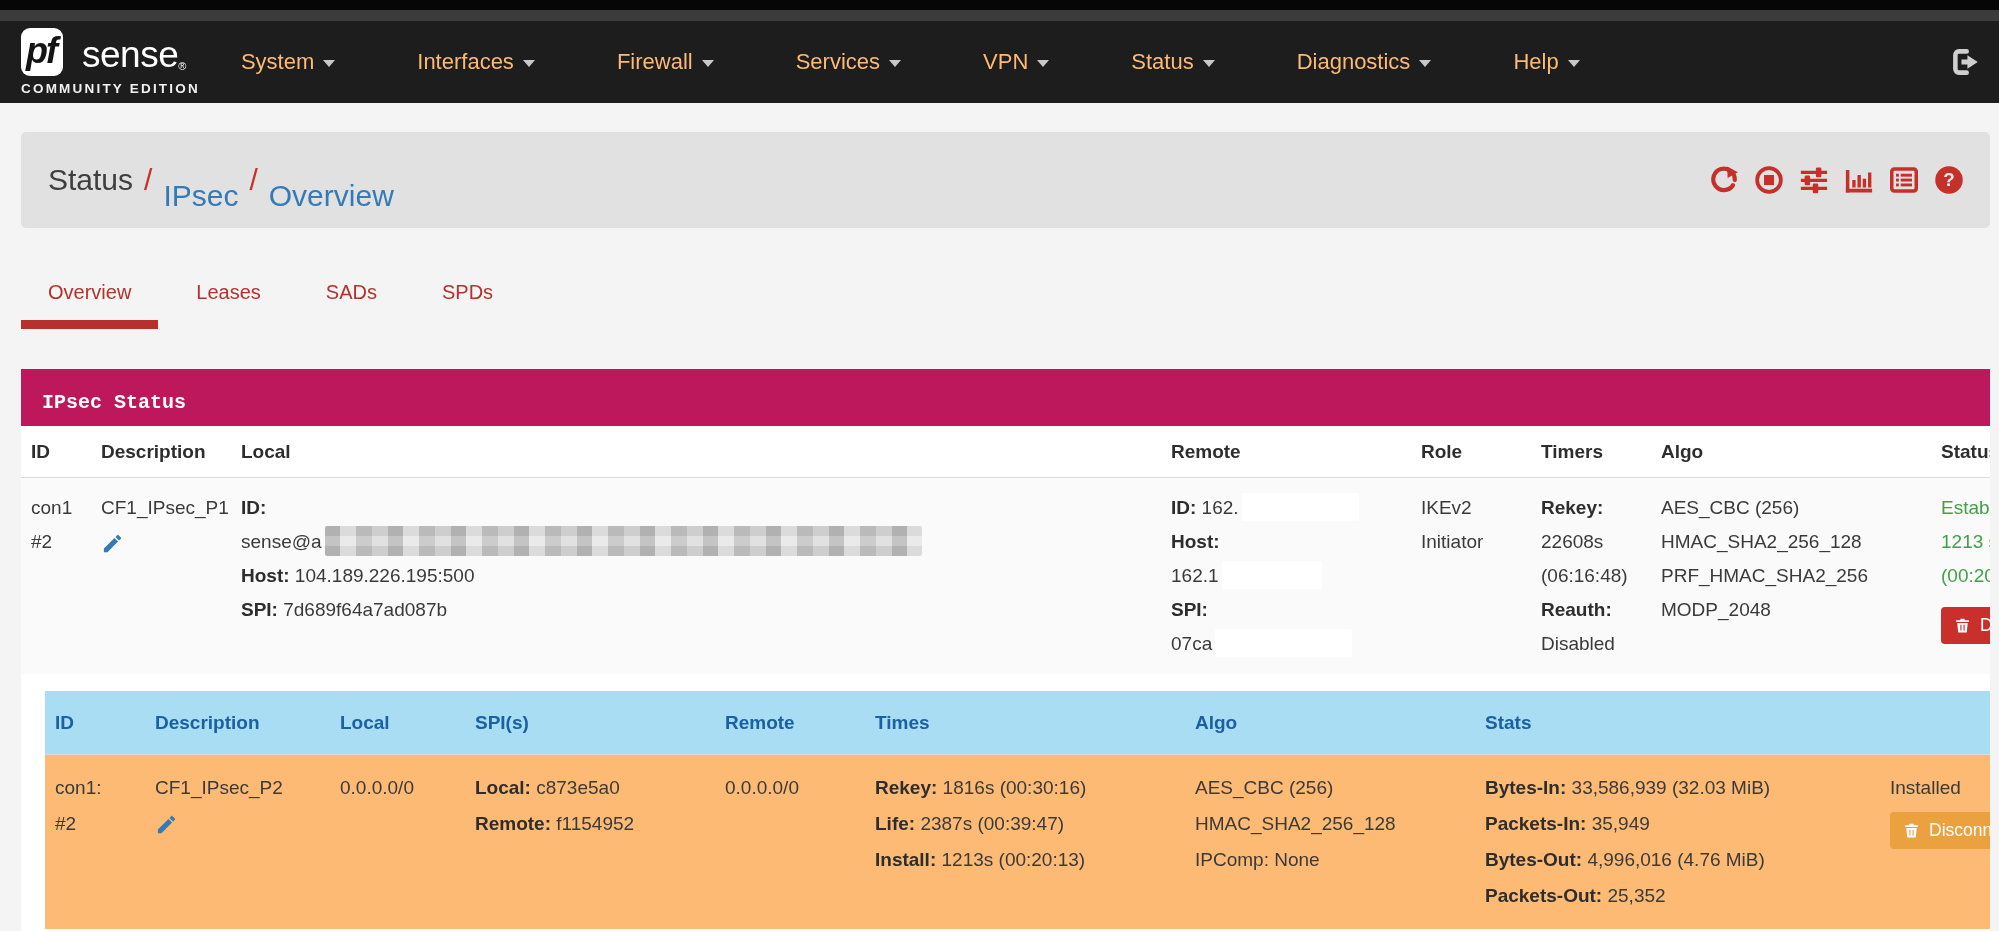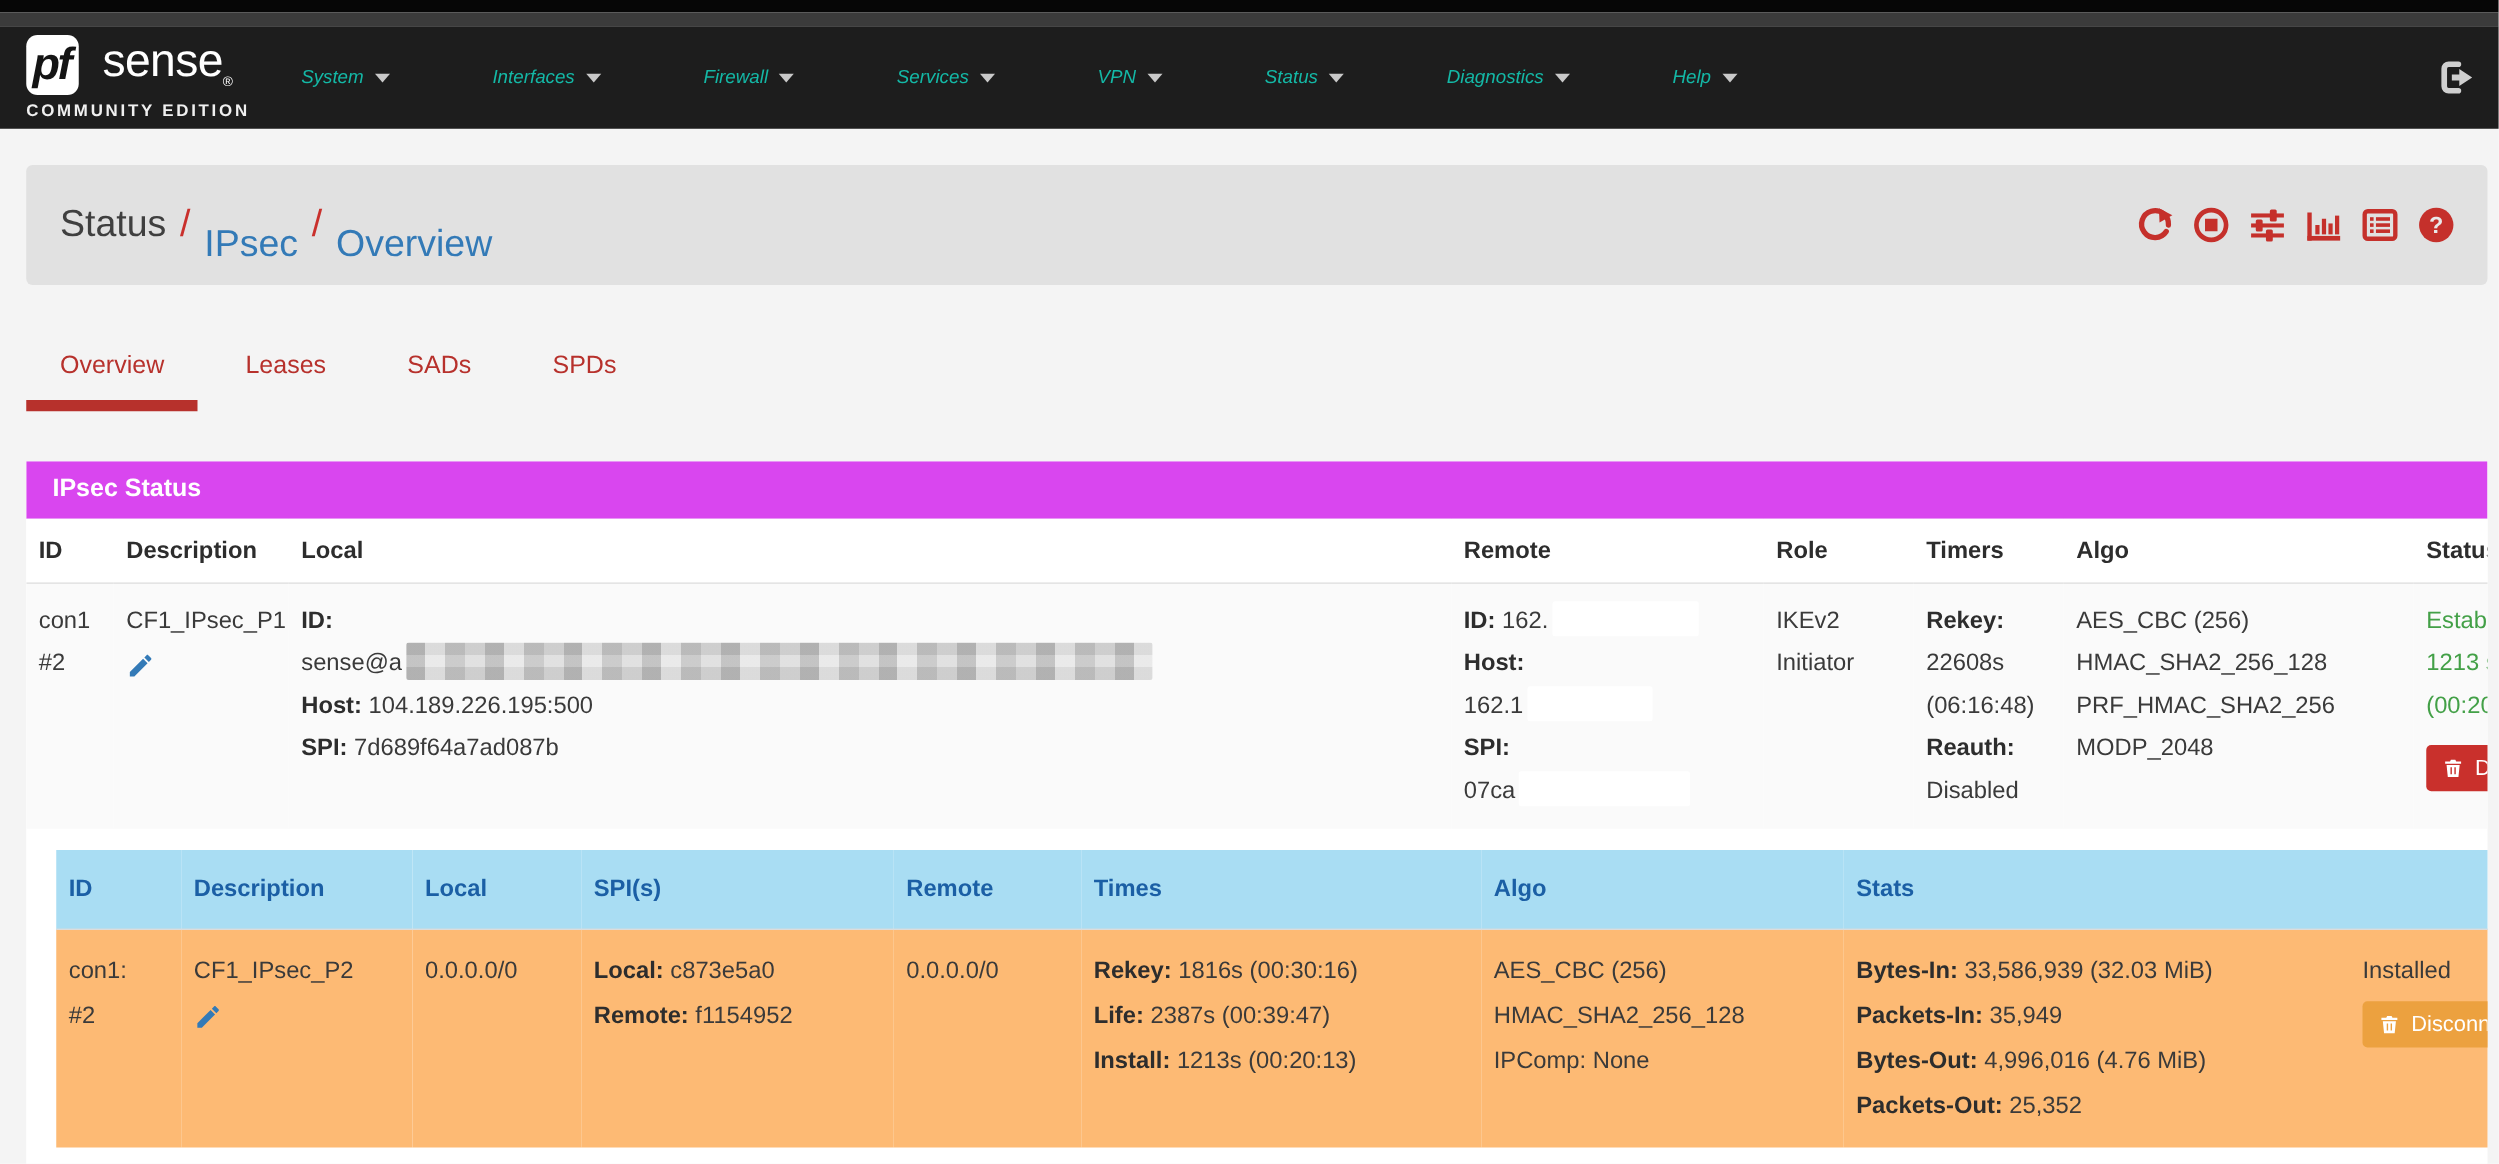--- a/index.html
+++ b/index.html
@@ -4,48 +4,48 @@
 <style>
   * { margin:0; padding:0; box-sizing:border-box; }
   html,body { width:1999px; height:931px; overflow:hidden; }
   body { font-family:"Liberation Sans", sans-serif; background:#f4f4f4; color:#3a3a3a; }
 
   
   .strip1 { height:10px; background:#060606; }
   .strip2 { height:11px; background:#3b3b3b; }
   .navbar { height:82px; background:#1d1d1d; display:flex; align-items:center; }
   .brand { margin-left:21px; display:flex; flex-direction:column; cursor:pointer; }
-  .brand-row { display:flex; align-items:flex-start; }
+  .brand-row { display:flex; align-items:flex-end; }
   .pf-box { background:#fff; color:#141414; font-weight:bold; font-style:italic; font-size:36px; line-height:1; padding:5px 7px 7px 5px; border-radius:9px; letter-spacing:-2px; }
   .brand-name { color:#fff; font-weight:normal; font-size:37px; letter-spacing:-0.5px; margin-left:19px; }
   .brand-reg { color:#fff; font-size:11px; align-self:flex-end; margin-bottom:4px; }
   .brand-sub { color:#f0f0f0; font-size:13.5px; font-weight:bold; letter-spacing:2.2px; margin-top:5px; }
   .nav-menu { display:flex; list-style:none; height:82px; }
-  .nav-item { color:#14b8a6; font-size:15px; line-height:82px; padding:0 41px; cursor:pointer; white-space:nowrap;font-style:italic; }
+  .nav-item { color:#fdba74; font-size:22px; line-height:82px; padding:0 41px; cursor:pointer; white-space:nowrap; }
   .caret { display:inline-block; width:0; height:0; border-left:6px solid transparent; border-right:6px solid transparent; border-top:7px solid #c9c9c9; margin-left:9px; vertical-align:middle; }
   .nav-right { margin-left:auto; margin-right:16px; display:flex; align-items:center; }
   .signout { width:34px; height:34px; cursor:pointer; }
 
   
   .crumb-bar { margin:29px 9px 0 21px; width:1969px; height:96px; background:#e1e1e1; border-radius:5px; display:flex; align-items:center; padding:0 26px 0 27px; }
   .crumb { font-size:30px; display:flex; align-items:center; }
   .crumb .sec { color:#3f3f3f; }
   .crumb .sep { color:#c9302c; margin:0 11px; }
   .crumb a { color:#337ab7; text-decoration:none; cursor:pointer;margin-top:32px; }
   .crumb-icons { margin-left:auto; display:flex; align-items:center; gap:15px; }
   .cicon { width:30px; height:30px; cursor:pointer; display:block; }
 
   
   .tabs { margin:41px 21px 0; display:flex; list-style:none; }
   .tab { font-size:20px; color:#b7312c; padding:12px 27px 16px; border-bottom:9px solid transparent; cursor:pointer; margin-right:11px; }
   .tab.active { border-bottom-color:#b7312c; }
 
   
   .panel { margin:40px 0 0 21px; width:1969px; overflow:hidden; background:#fff; border-bottom:1px solid #e3e3e3; }
-  .panel-heading { background:#d946ef; color:#fff; font-size:20px; font-weight:bold; padding:11px 21px 12px; }
+  .panel-heading { background:#be185d; color:#fff; font-size:20px; font-weight:bold; padding:22px 21px 12px;font-family:Liberation Mono, monospace; }
   table { border-collapse:collapse; table-layout:fixed; }
   .tbl-main { width:2140px; font-size:19px; }
   .tbl-main thead th { text-align:left; font-weight:bold; color:#2d2d2d; padding:15px 10px 14px; border-bottom:1px solid #dcdcdc; background:#fff; }
   .tbl-main tbody td { vertical-align:top; padding:13px 10px; line-height:34px; }
   .row-ike { background:#fafafa; }
   b.lbl { color:#2d2d2d; }
   .pencil { width:23px; height:23px; margin-top:7px; cursor:pointer; display:block; }
 
   .blur-redact { display:inline-block; width:597px; height:30px; vertical-align:-8px; margin-left:3px; border-radius:2px;
     background-color:#d6d6d6;

